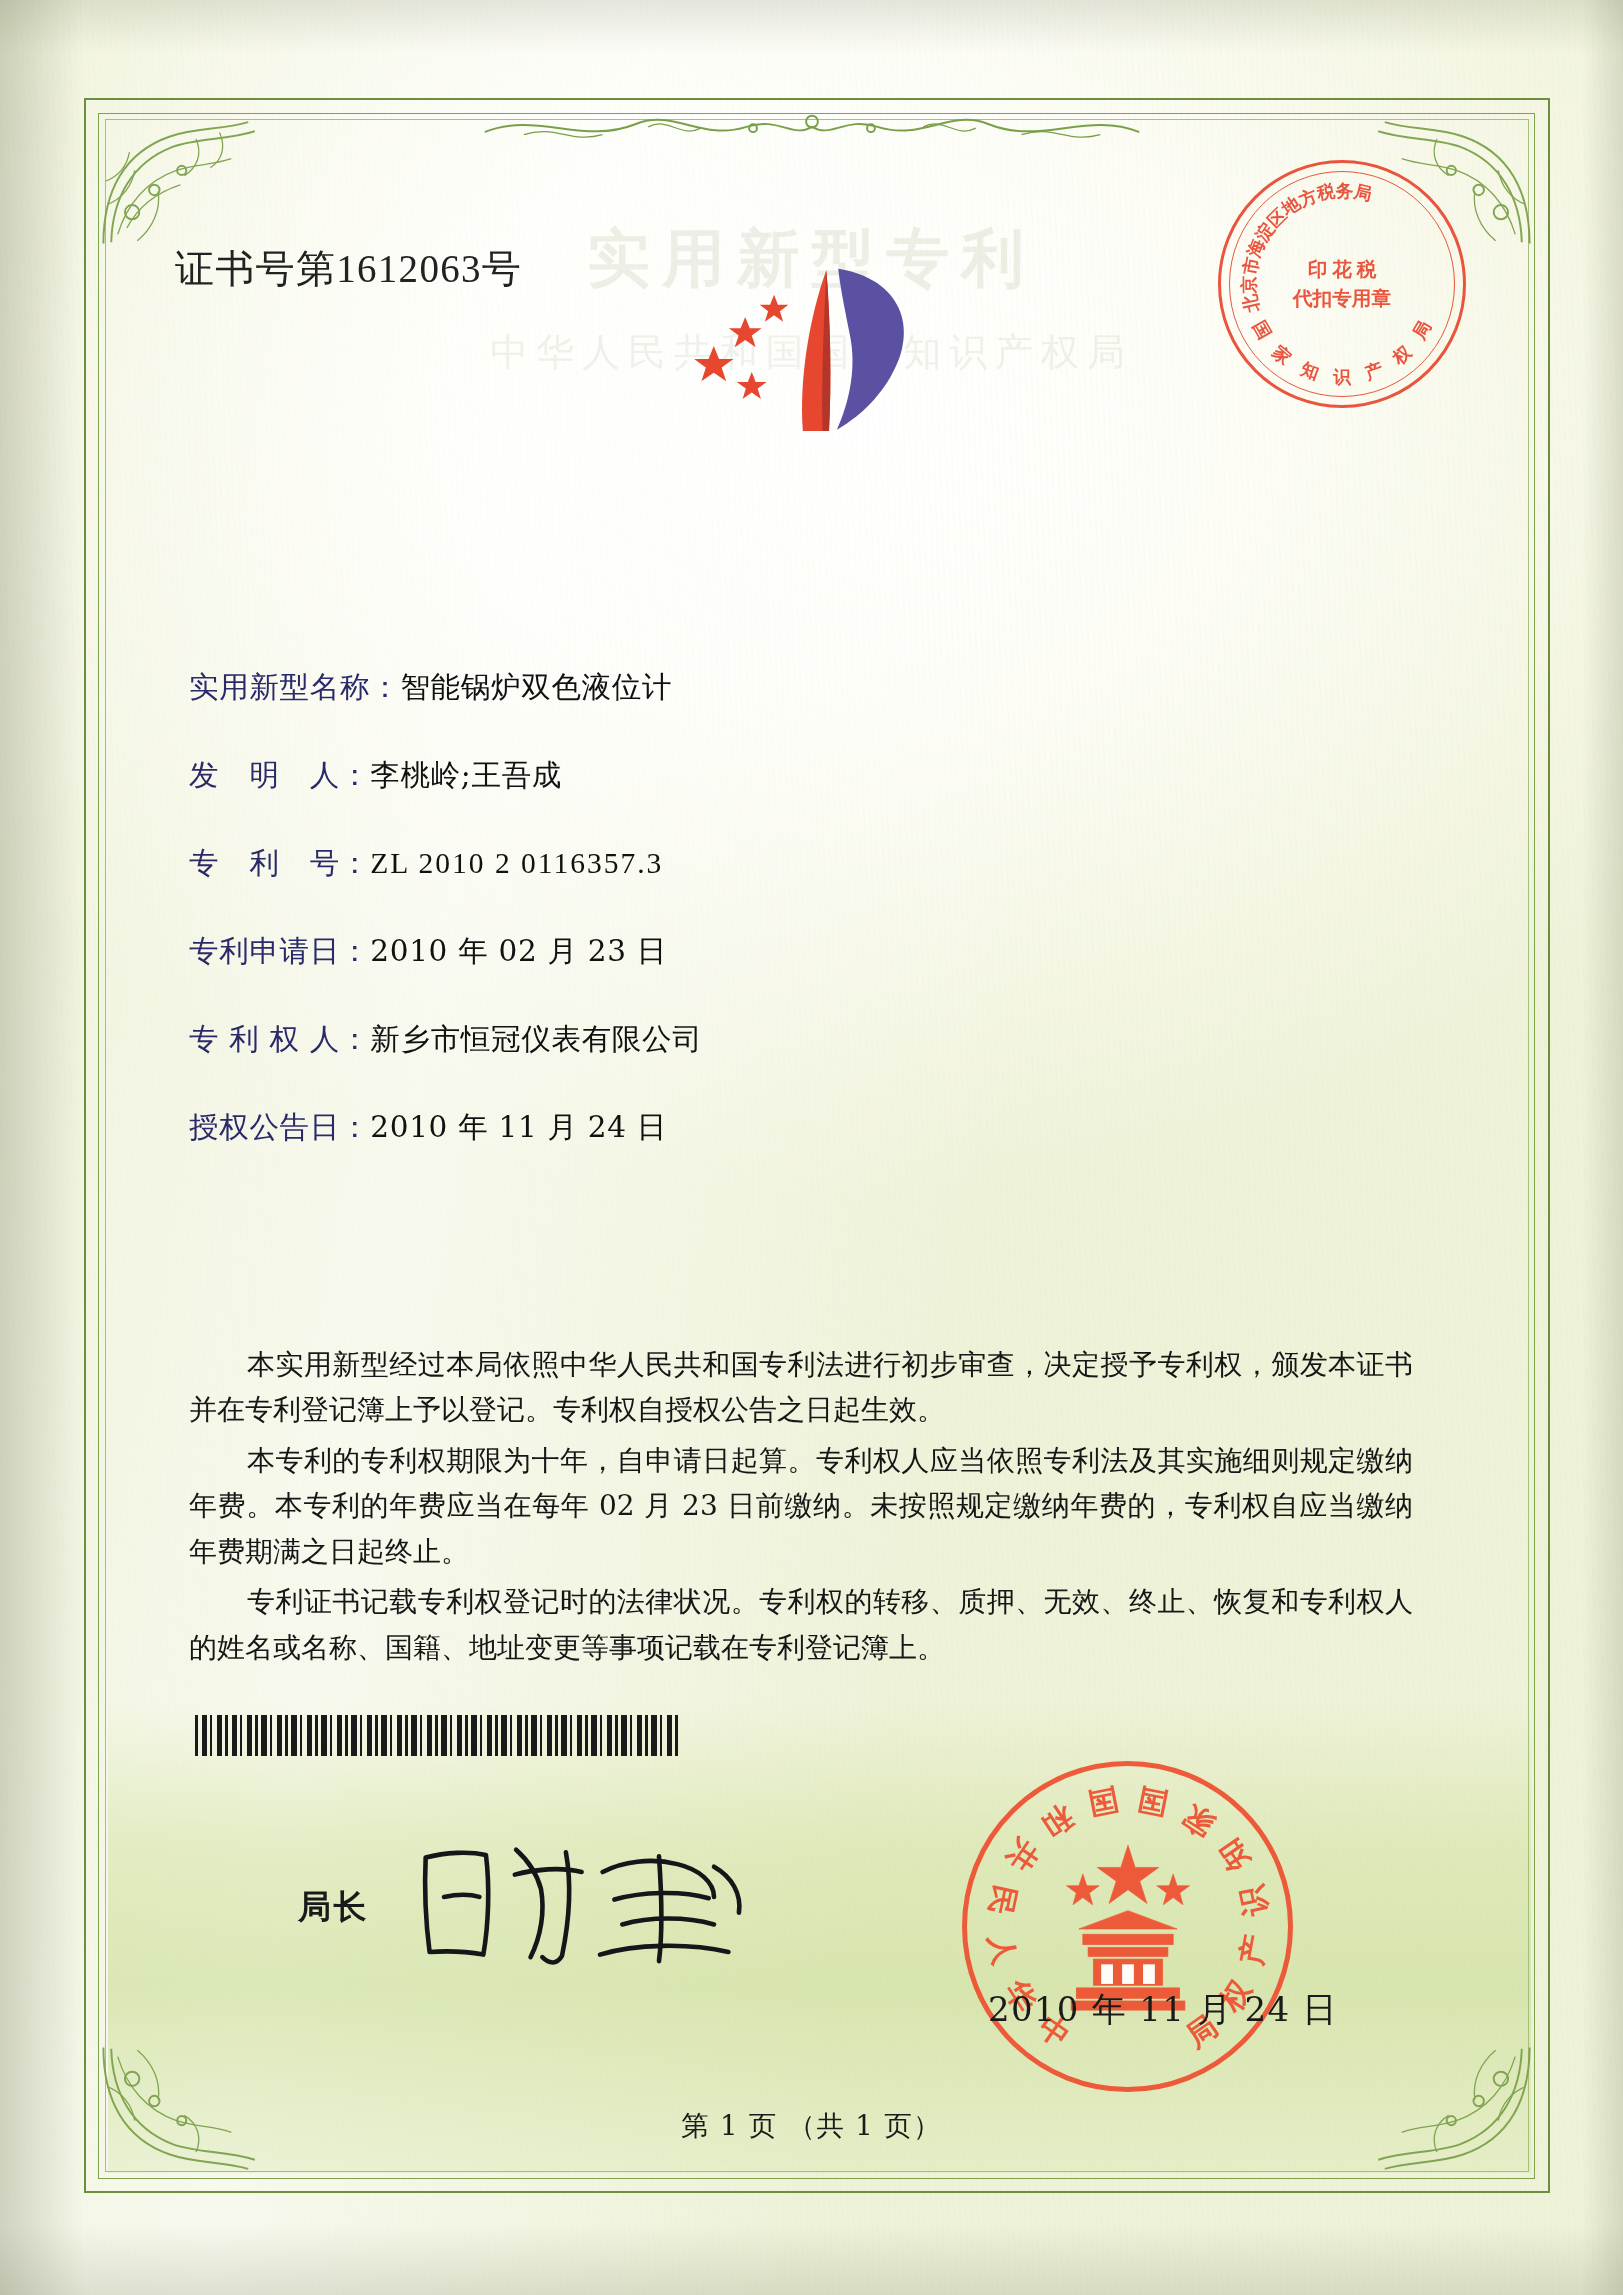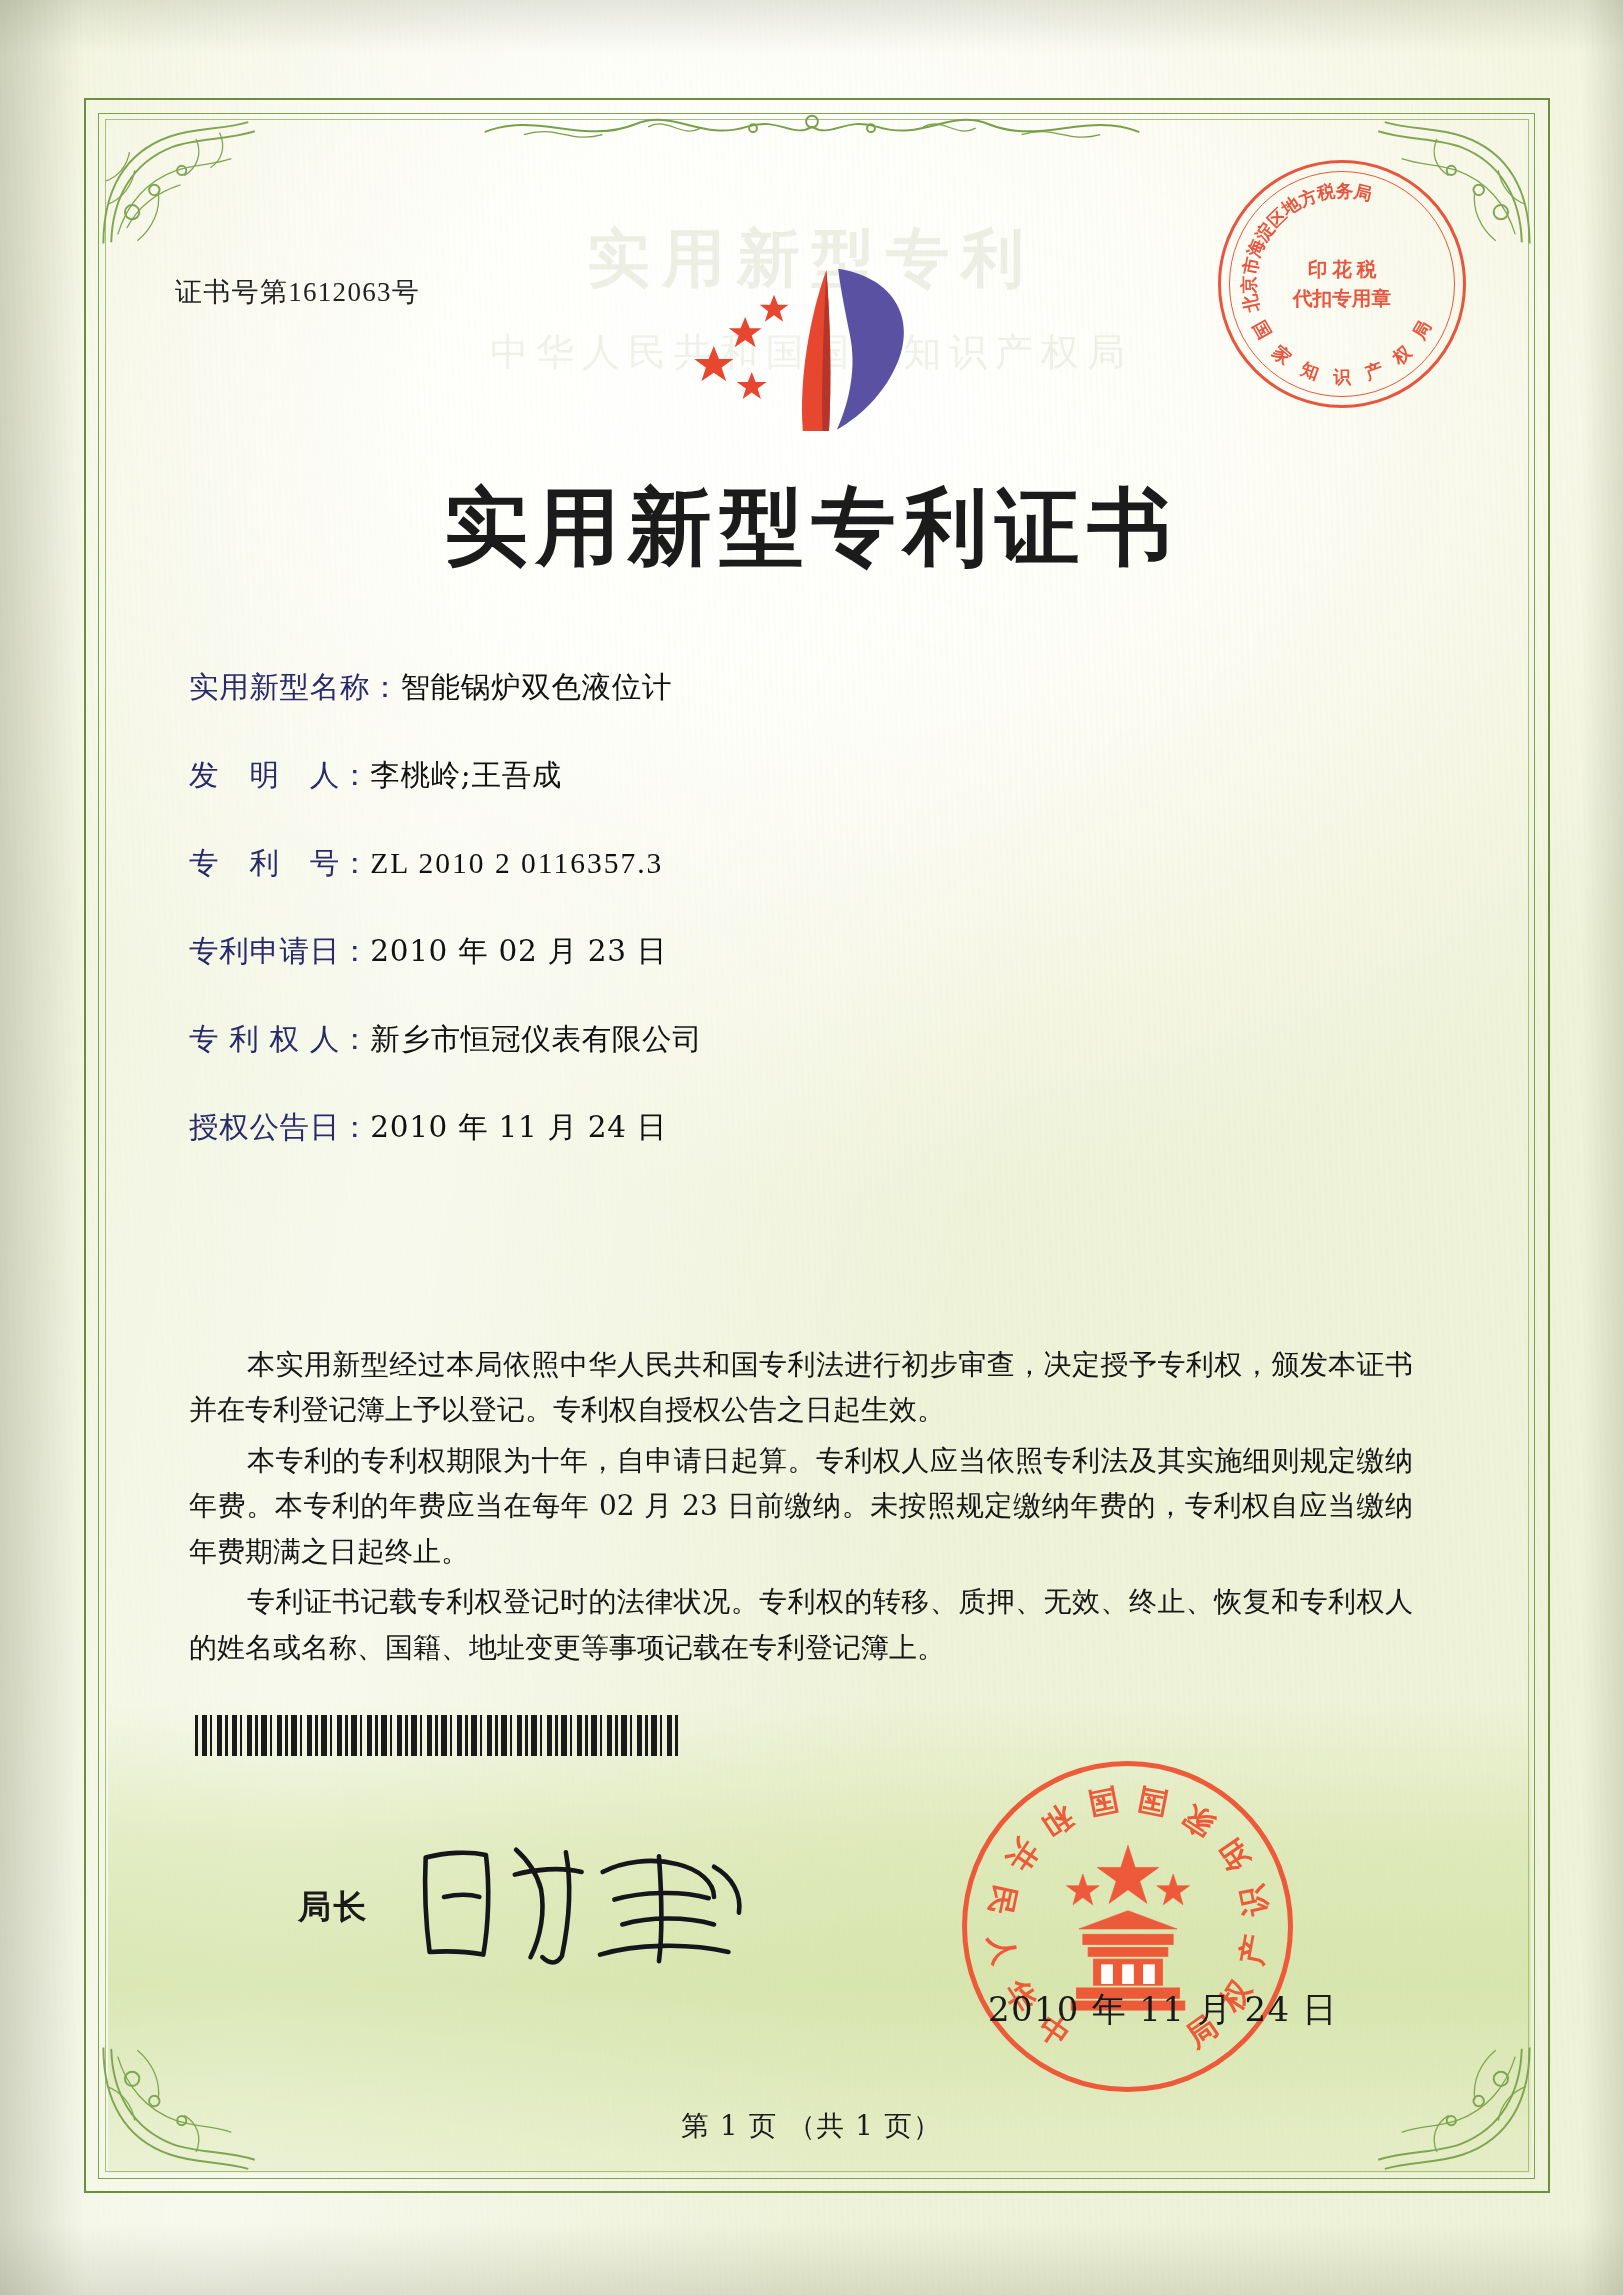--- a/index.html
+++ b/index.html
@@ -97,25 +97,24 @@
     width: 655px;
     height: 59px;
     color: #79a049;
   }
   .top-scroll svg { width: 100%; height: 100%; display: block; }
 
   
   .cert-no {
     position: absolute;
     left: 175px; top: 242px;
-    font-size: 27px;
+    font-size: 39px;
     letter-spacing: 1.3px;
     color: #222;
     font-family: "Liberation Serif", serif;
-    margin-top: 32px;
   }
 
   .tax-stamp {
     position: absolute;
     right: 157px; top: 160px;
     width: 242px; height: 242px;
     border: 3.9px solid #e8472f;
     border-radius: 50%;
     color: #e8472f;
     opacity: 0.92;
@@ -461,21 +460,20 @@
 
       <g fill="#e8472f">
         <polygon points="60,148 68,168 90,168 72,181 79,202 60,189 41,202 48,181 30,168 52,168"></polygon>
         <polygon points="108,104 115,121 133,121 118,132 124,150 108,139 92,150 98,132 83,121 101,121"></polygon>
         <polygon points="152,70 158,85 174,85 161,95 166,111 152,101 138,111 143,95 130,85 146,85"></polygon>
         <polygon points="118,188 124,203 141,203 127,213 132,229 118,219 104,229 109,213 95,203 112,203"></polygon>
       </g>
     </svg>
   </div>
 
-  <div class="title">实用新型专利证书</div>
 
   <div class="fields">
     <div class="field-row">
       <span class="field-label">实用新型名称：</span><span class="field-value">智能锅炉双色液位计</span>
     </div>
     <div class="field-row">
       <span class="field-label">发　明　人：</span><span class="field-value">李桃岭;王吾成</span>
     </div>
     <div class="field-row">
       <span class="field-label">专　利　号：</span><span class="field-value mono">ZL 2010 2 0116357.3</span>

